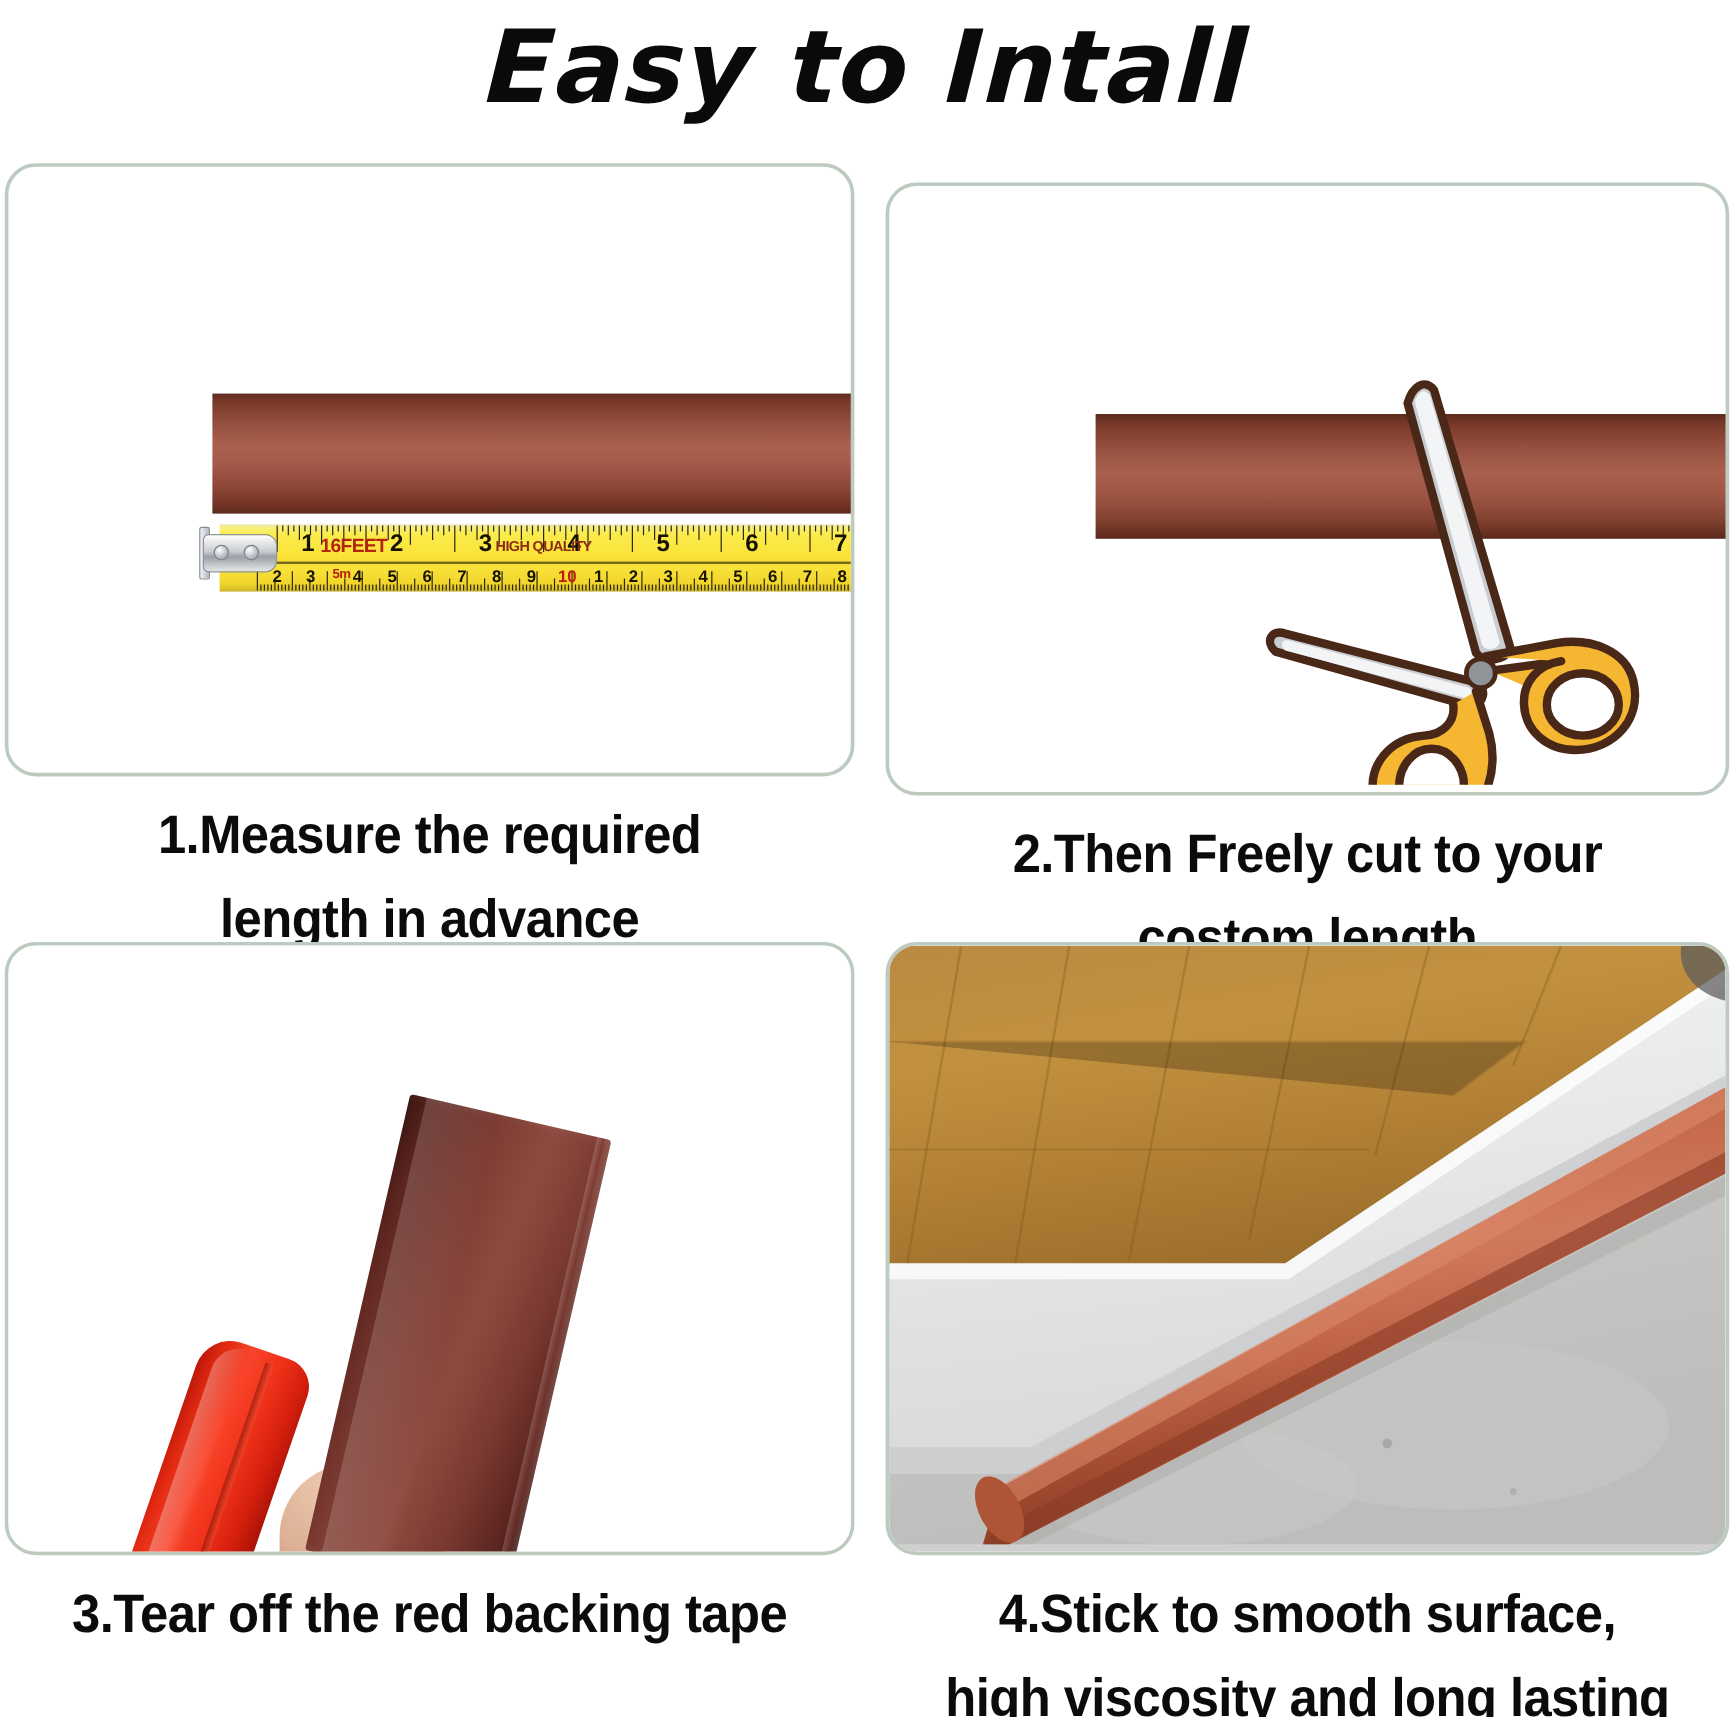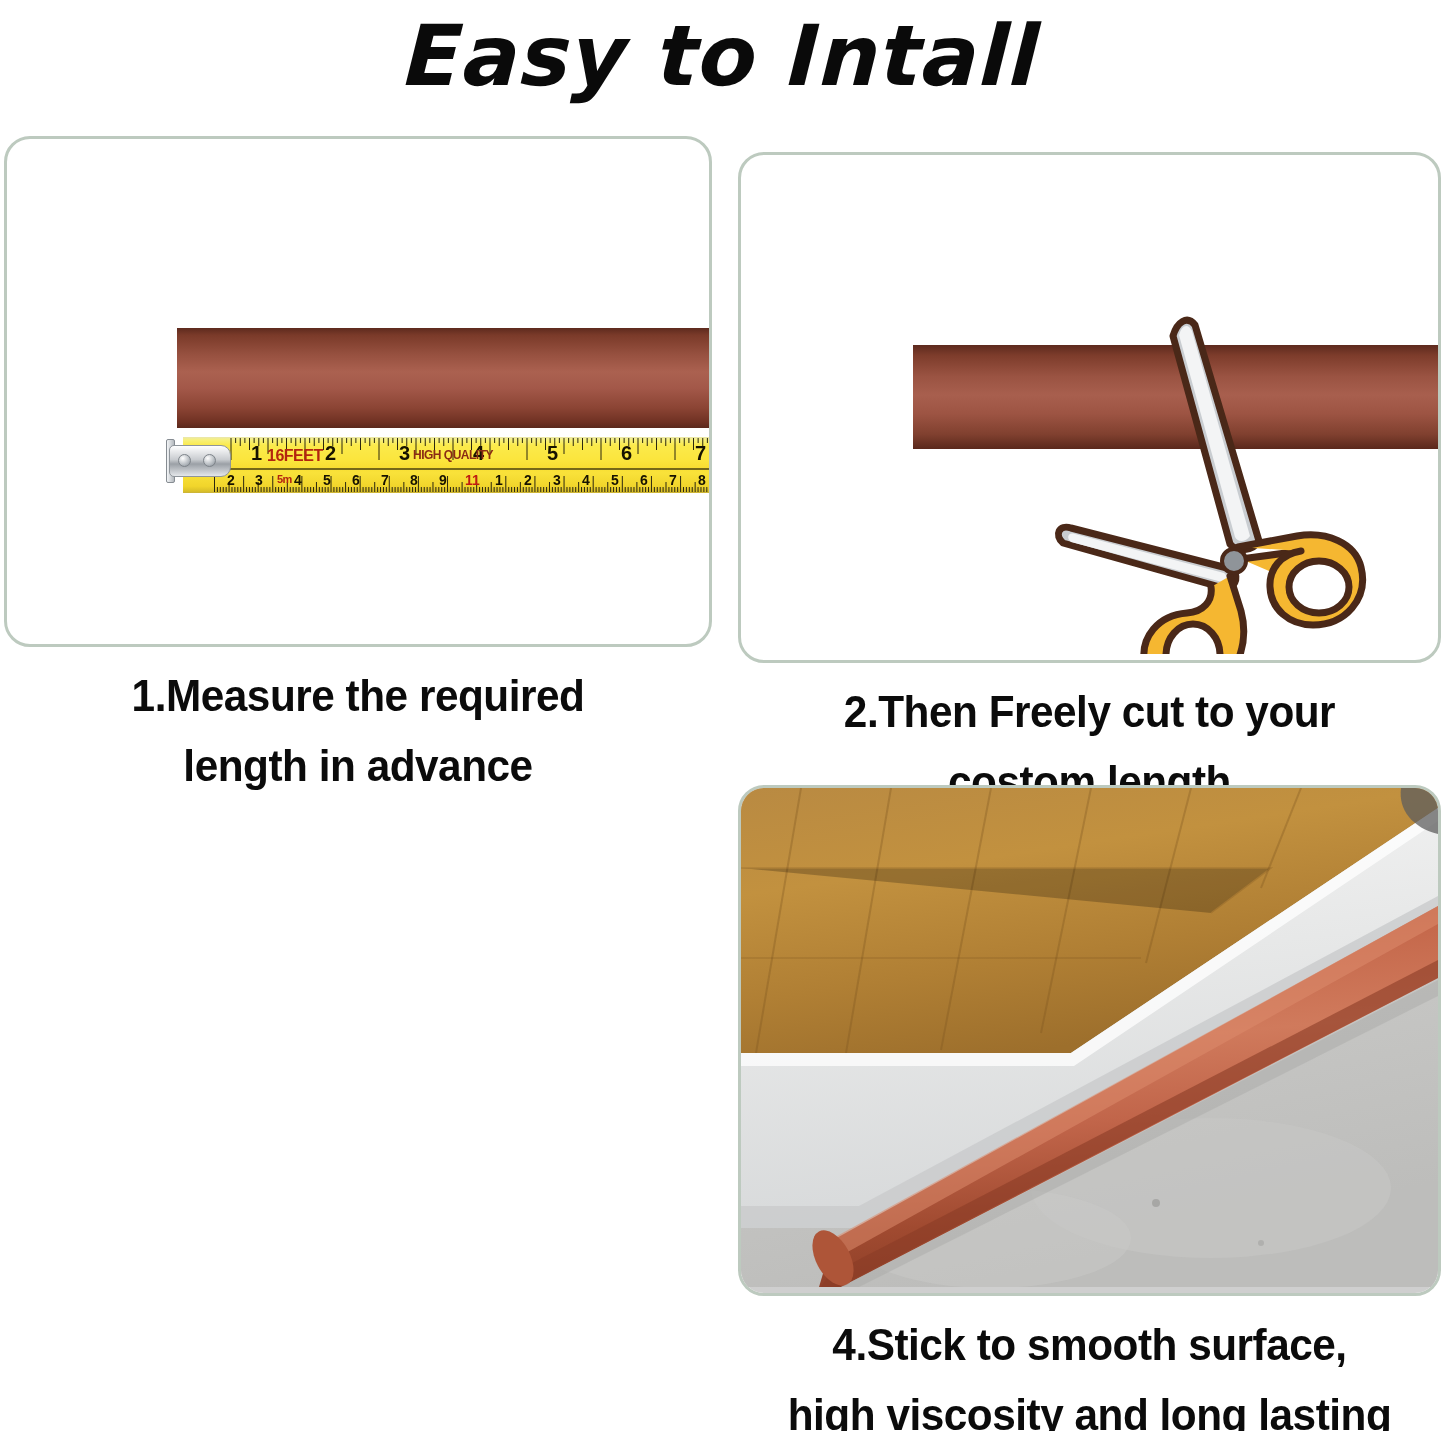--- a/index.html
+++ b/index.html
@@ -575,21 +575,21 @@
 
         <div class="tape-num cm" style="left:62px">2</div>
         <div class="tape-num cm" style="left:90px">3</div>
         <div class="tape-brand" style="left:112px;top:37px;font-size:11px">5m</div>
         <div class="tape-num cm" style="left:129px">4</div>
         <div class="tape-num cm" style="left:158px">5</div>
         <div class="tape-num cm" style="left:187px">6</div>
         <div class="tape-num cm" style="left:216px">7</div>
         <div class="tape-num cm" style="left:245px">8</div>
         <div class="tape-num cm" style="left:274px">9</div>
-        <div class="tape-num cm red" style="left:300px">11</div>
+        <div class="tape-num cm red" style="left:300px">10</div>
         <div class="tape-num cm" style="left:330px">1</div>
         <div class="tape-num cm" style="left:359px">2</div>
         <div class="tape-num cm" style="left:388px">3</div>
         <div class="tape-num cm" style="left:417px">4</div>
         <div class="tape-num cm" style="left:446px">5</div>
         <div class="tape-num cm" style="left:475px">6</div>
         <div class="tape-num cm" style="left:504px">7</div>
         <div class="tape-num cm" style="left:533px">8</div>
       </div>
     </div>
@@ -626,20 +626,39 @@
         <circle cx="493" cy="406" r="12" fill="#8f9499" stroke="#4a2818" stroke-width="4"></circle>
       </svg>
     </div>
 
     <div class="caption">
       <span class="ln">2.Then Freely cut to your</span>
       <span class="ln">costom length</span>
     </div>
   </div>
 
+  <div class="step-card c3">
+    <div class="panel tall">
+      <div class="p3-stage">
+        <div class="p3-finger"></div>
+        <div class="p3-strip">
+          <div class="gloss"></div>
+          <div class="edge"></div>
+        </div>
+        <div class="p3-red">
+          <div class="fold"></div>
+          <div class="crease"></div>
+        </div>
+      </div>
+    </div>
+
+    <div class="caption">
+      <span class="ln">3.Tear off the red backing tape</span>
+    </div>
+  </div>
 
   <div class="step-card c4">
     <div class="panel tall4">
       <div class="p4-scene">
         <svg class="p4-svg" width="697" height="499" viewBox="0 0 697 499" preserveAspectRatio="none">
           <defs>
             <linearGradient id="gFloor" x1="0" y1="0" x2="0.4" y2="1">
               <stop offset="0%" stop-color="#b98a42"></stop>
               <stop offset="35%" stop-color="#c2913f"></stop>
               <stop offset="70%" stop-color="#b07f34"></stop>

